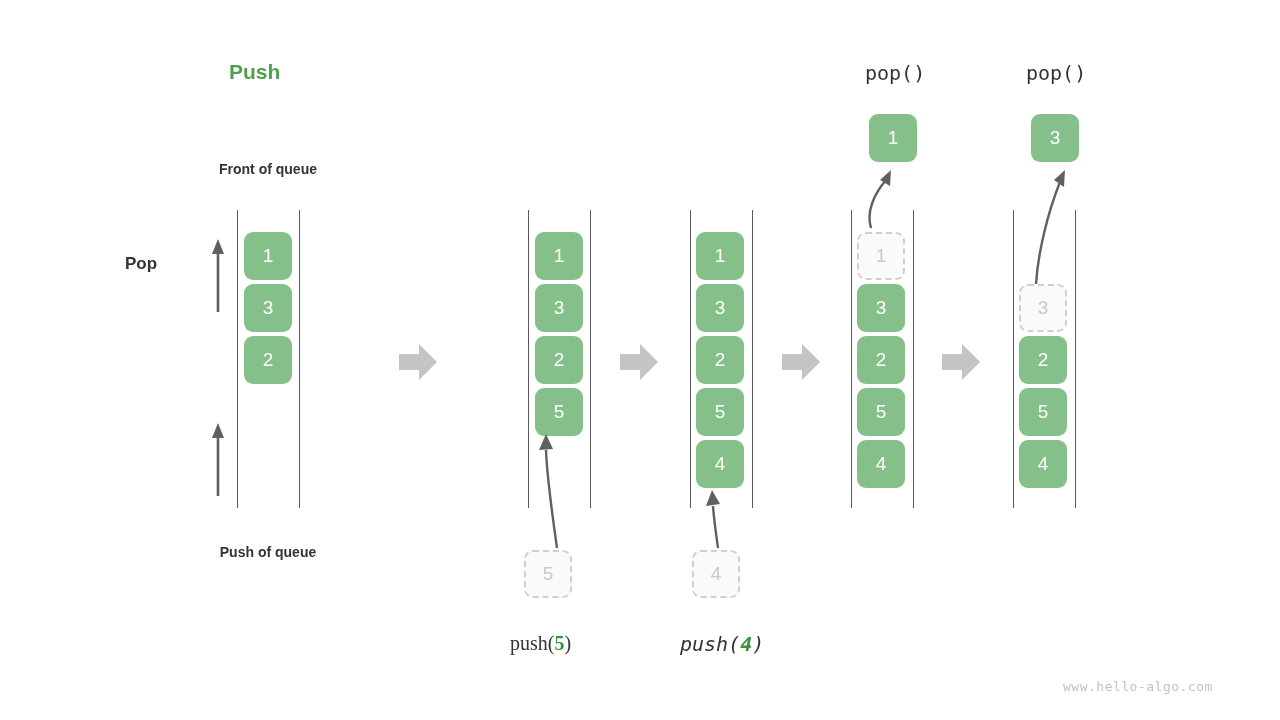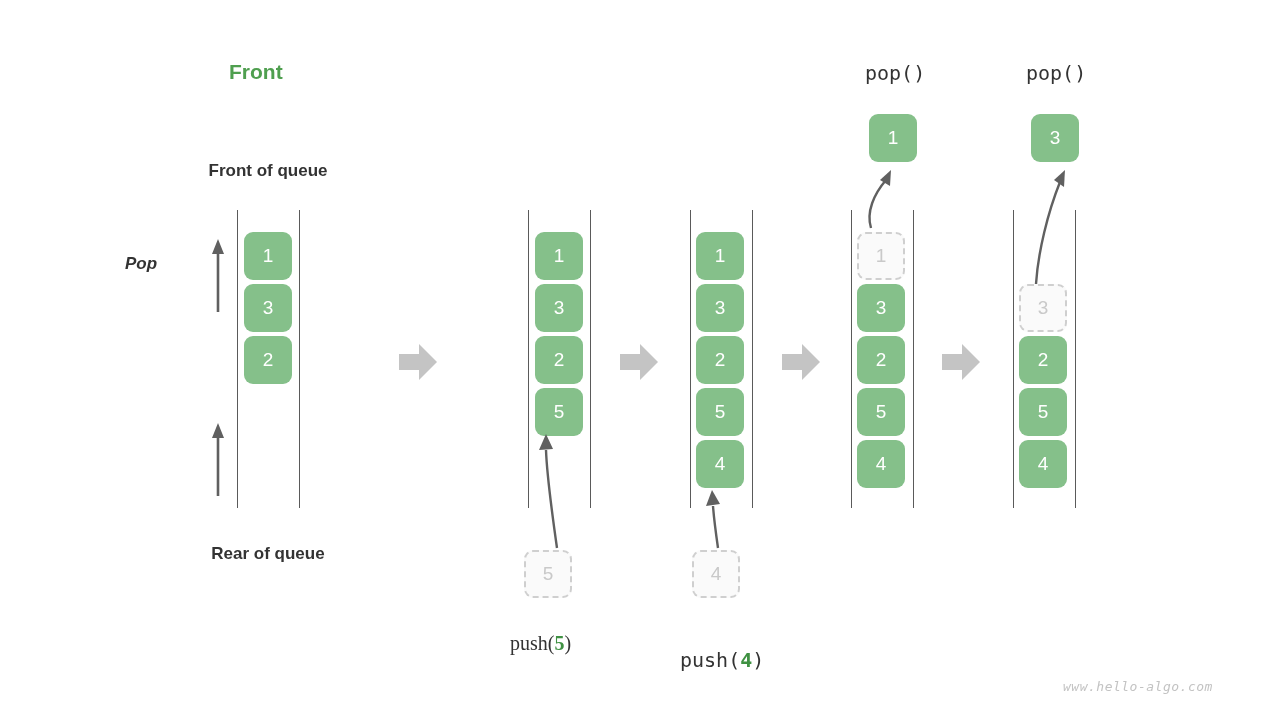--- a/index.html
+++ b/index.html
@@ -22,21 +22,21 @@
   
   .title {
     position: absolute;
     font-size: 21px;
     font-weight: bold;
     color: #4f9f4f;
     white-space: nowrap;
   }
   .hdr-label {
     position: absolute;
-    font-size: 17px;
+    font-size: 14px;
     font-weight: bold;
     color: #333333;
     white-space: nowrap;
     text-align: center;
   }
   .side-label {
     position: absolute;
     width: 150px;
     text-align: center;
     color: #333333;
@@ -66,21 +66,20 @@
     color: #3f9142;
     font-weight: bold;
   }
   .watermark {
     position: absolute;
     font-family: "DejaVu Sans Mono", monospace;
     font-size: 13px;
     color: #c3c3c3;
     letter-spacing: 0.5px;
     white-space: nowrap;
-    font-style: italic;
   }
 
   
   .rail {
     position: absolute;
     width: 1px;
     background: #5a5a5a;
   }
   .cell {
     position: absolute;
@@ -113,26 +112,26 @@
   .line-arrow {
     position: absolute;
   }
   svg { overflow: visible; display: block; }
 </style>
 </head>
 <body>
 
 <div id="canvas">
 
-  <div class="title" style="left:229px; top:60px;">Front</div>
+  <div class="title" style="left:229px; top:60px;">Push</div>
 
   <div class="hdr-label" style="left:168px; top:161px; width:200px;">Front of queue</div>
-  <div class="hdr-label" style="left:168px; top:544px; width:200px;">Rear of queue</div>
-
-  <div class="side-label" style="left:66px; top:252px;font-style:italic;">
+  <div class="hdr-label" style="left:168px; top:544px; width:200px;">Push of queue</div>
+
+  <div class="side-label" style="left:66px; top:252px;">
     <span class="l1">Pop</span>
   </div>
 
   <div class="line-arrow" style="left:205px; top:238px;">
     <svg width="26" height="76" viewBox="0 0 26 76">
       <line x1="13" y1="74" x2="13" y2="12" stroke="#606060" stroke-width="2.6"></line>
       <polygon points="13,1 7,16 19,16" fill="#606060"></polygon>
     </svg>
   </div>
 
@@ -192,21 +191,21 @@
     <div class="cell" style="left:696px; top:440px;">4</div>
 
     <div class="cell ghost" style="left:692px; top:550px;">4</div>
     <div class="line-arrow" style="left:702px; top:488px;">
       <svg width="30" height="62" viewBox="0 0 30 62">
         <path d="M16,60 C14,46 12,32 11,18" stroke="#606060" stroke-width="2.4" fill="none"></path>
         <polygon points="10,2 4,18 18,16" fill="#606060"></polygon>
       </svg>
     </div>
 
-    <div class="mono-label" style="left:680px; top:648px;">push(<span class="arg">4</span>)</div>
+    <div class="mono-label" style="left:680px; top:632px;font-style:italic;">push(<span class="arg">4</span>)</div>
   </div>
 
   <div class="step-arrow" style="left:782px; top:344px;">
     <svg width="38" height="36" viewBox="0 0 38 36">
       <polygon points="0,10 20,10 20,0 38,18 20,36 20,26 0,26" fill="#c4c4c4"></polygon>
     </svg>
   </div>
 
   <div>
     <div class="mono-label" style="left:865px; top:61px;">pop()</div>

